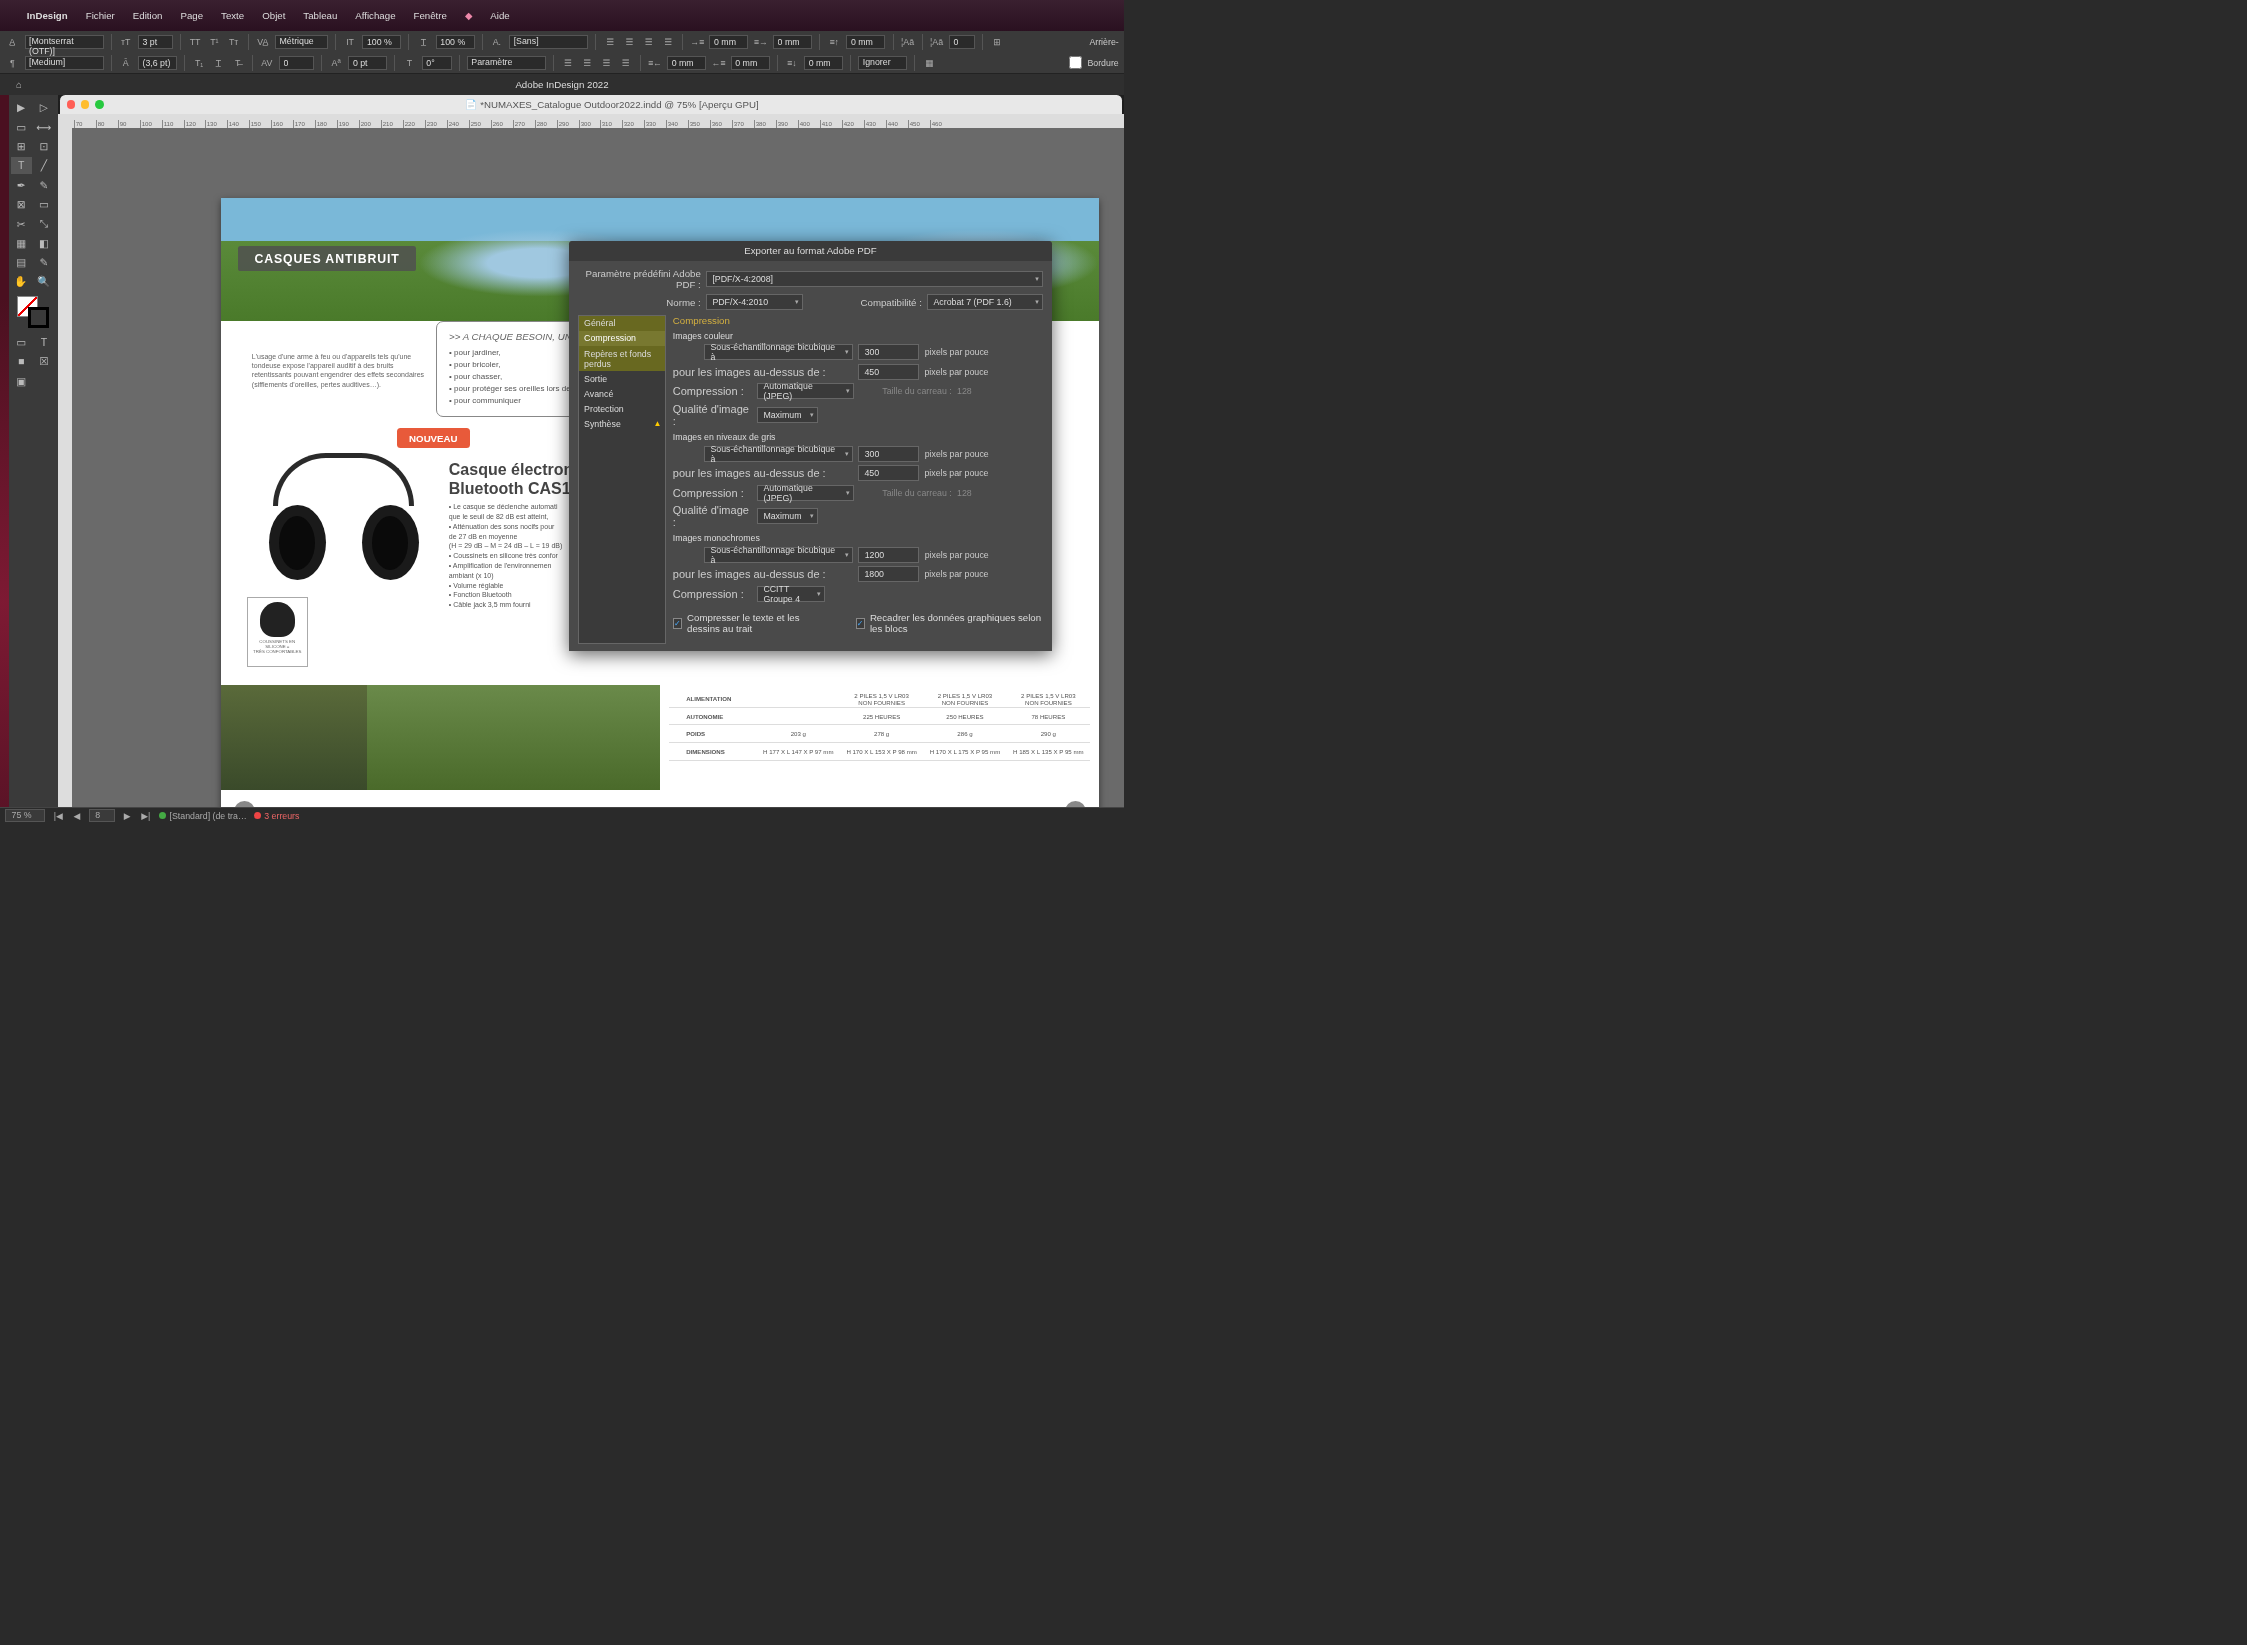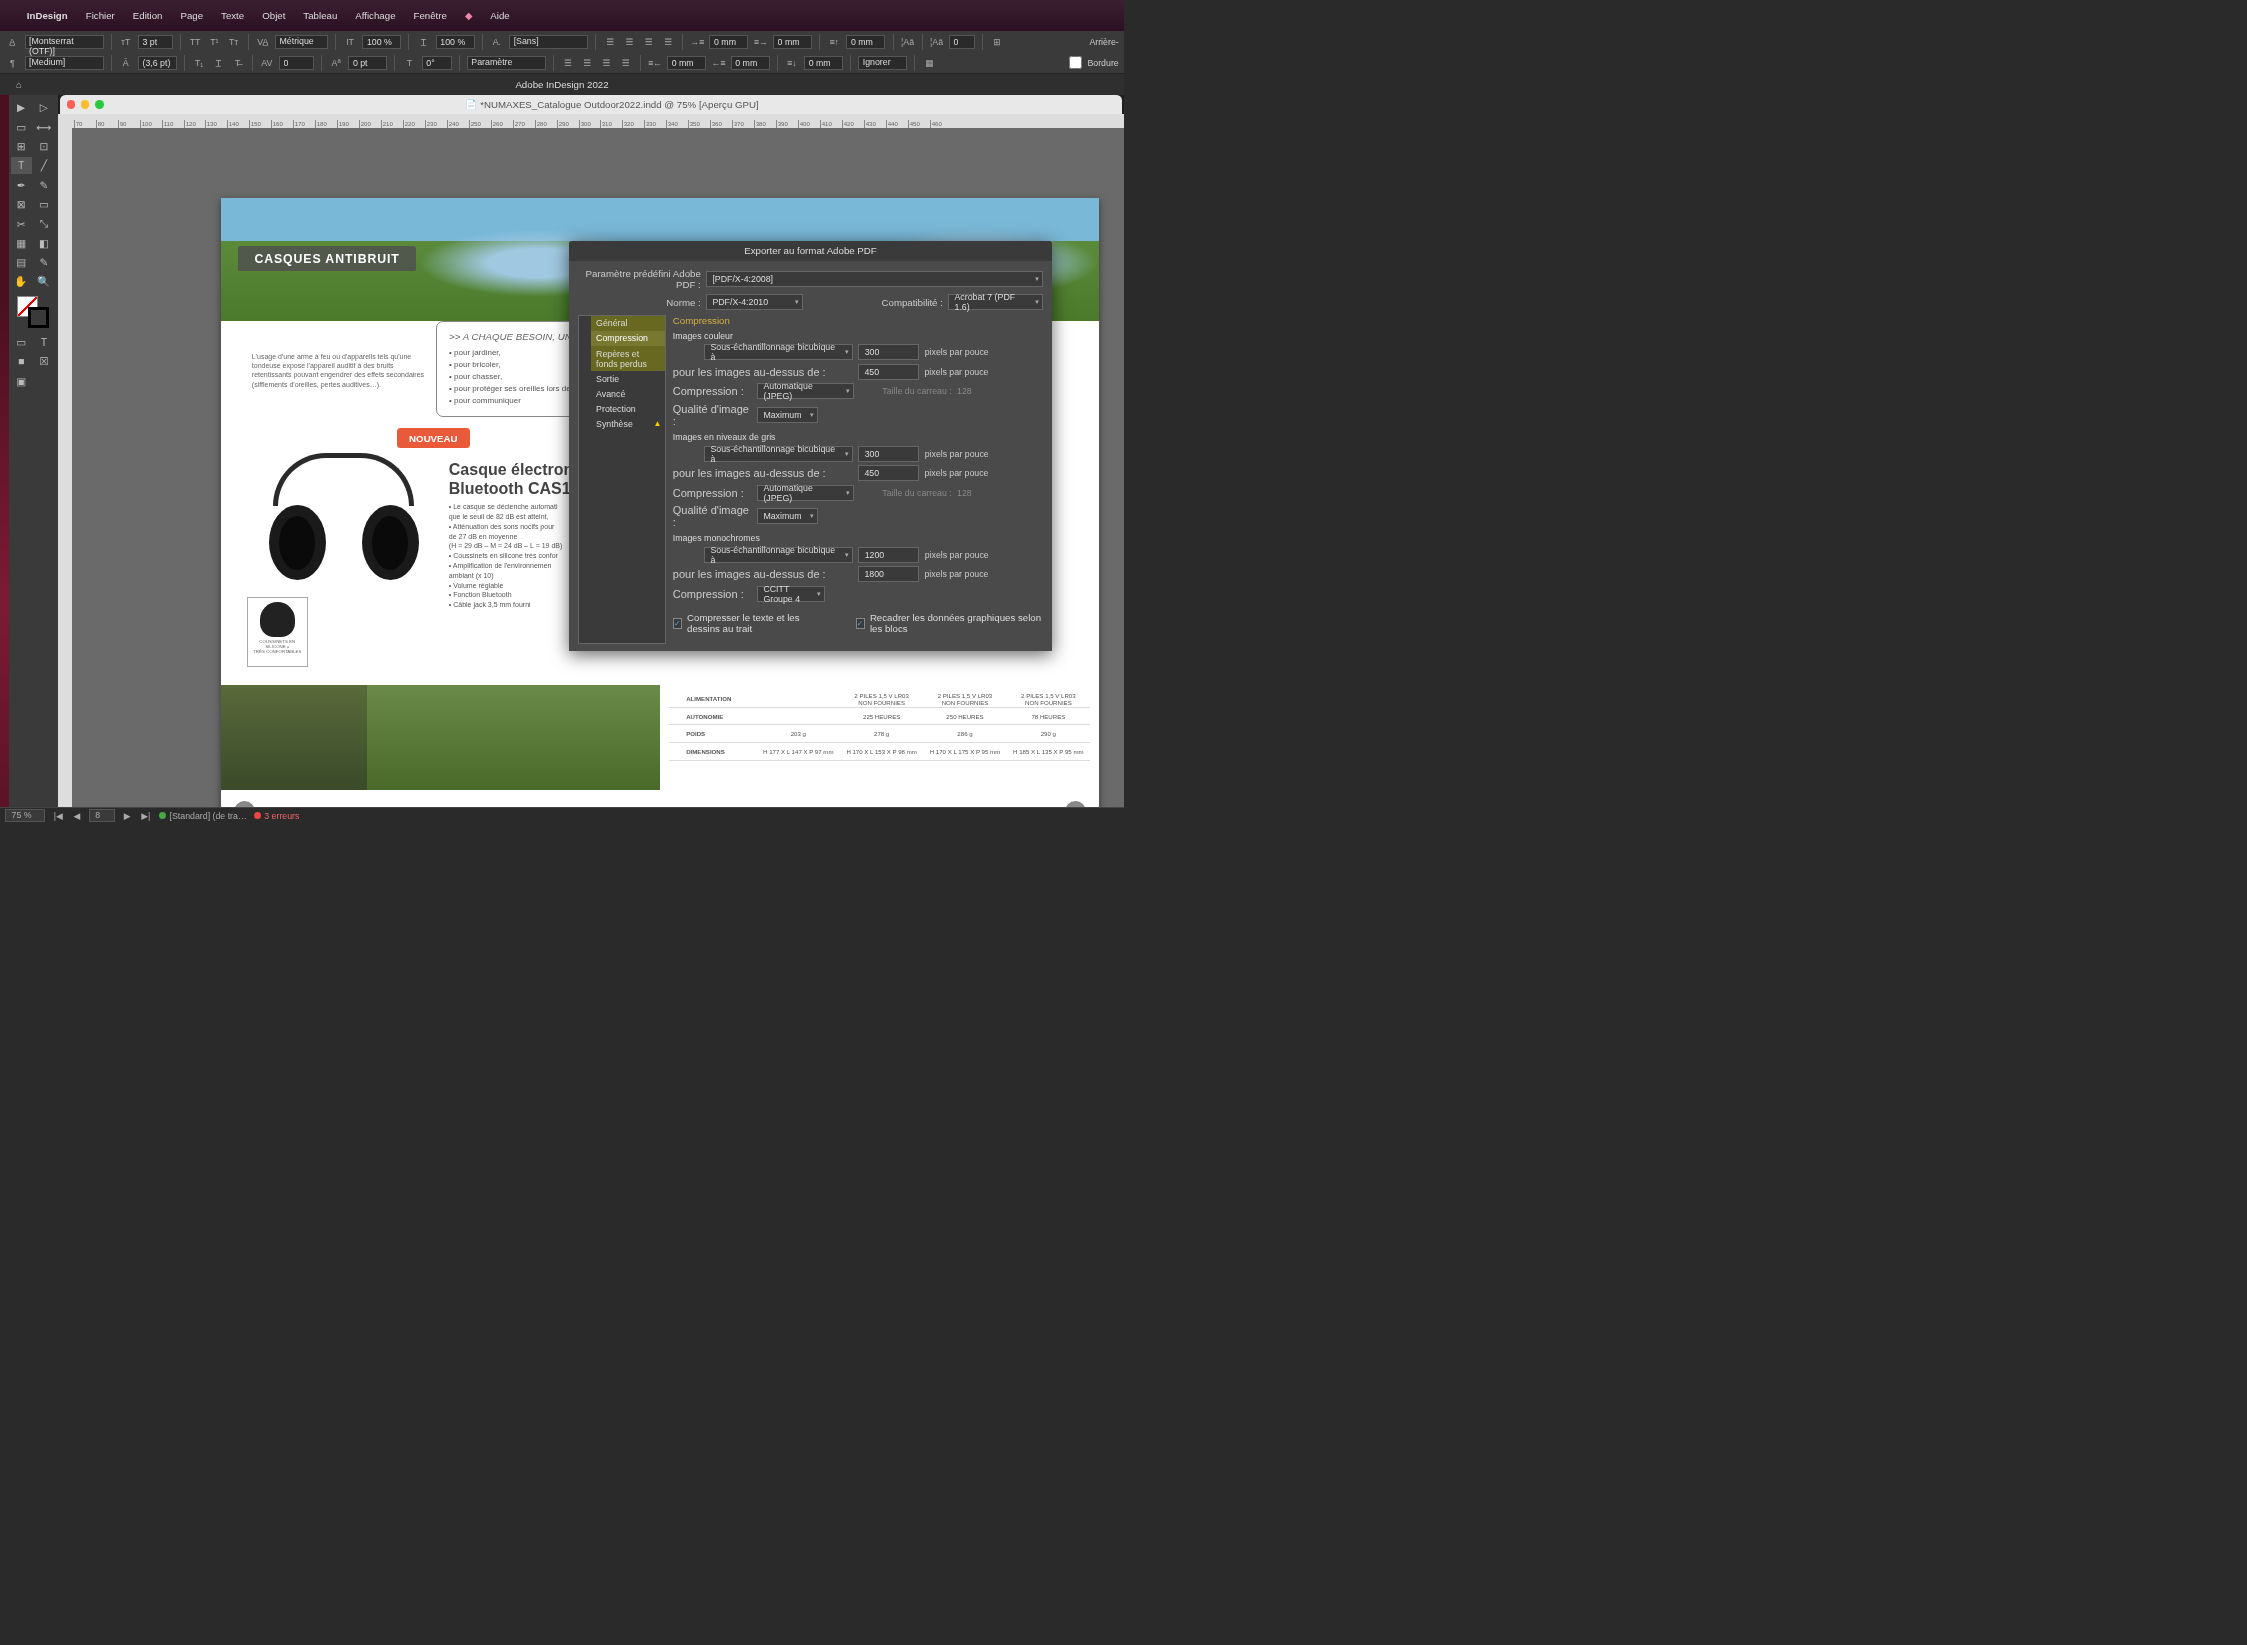--- a/index.html
+++ b/index.html
@@ -90,21 +90,21 @@
 .dialog { position: absolute; left: 569px; top: 241px; width: 483px; background: #4a4a4a; color: #ddd; font-size: 9.7px; box-shadow: 0 3.5px 17.6px rgba(0,0,0,.6); border-radius: 3.5px 3.5px 0 0; }
 .dialog-title { background: #3a3a3a; padding: 4.4px; text-align: center; border-radius: 3.5px 3.5px 0 0; }
 .dialog-body { padding: 7px 8.8px; }
 .dlg-row { display: flex; align-items: center; margin-bottom: 4.4px; gap: 5.3px; }
 .dlg-label { text-align: right; color: #ccc; }
 .dlg-select { background: #3a3a3a; border: 0.9px solid #666; color: #ddd; height: 16px; padding: 0 14px 0 5.3px; position: relative; font-size: 8.8px; display:flex; align-items:center; }
 .dlg-select::after { content:'▾'; position: absolute; right: 3.5px; color: #aaa; font-size: 7px; }
 .dlg-input { background: #3a3a3a; border: 0.9px solid #666; color: #ddd; height: 16px; padding: 0 5.3px; font-size: 8.8px; }
 .dlg-main { display: flex; gap: 7px; margin-top: 3.5px; }
 .dlg-tabs { width: 88px; background: #3a3a3a; border: 0.9px solid #666; }
-.dlg-tab { padding: 2.6px 5.3px; font-size: 8.8px; cursor: default; position:relative;margin-left:12px; }
+.dlg-tab { padding: 2.6px 5.3px; font-size: 8.8px; cursor: default; position:relative; }
 .dlg-tab.active { background: #787830; color: #fff; }
 .dlg-tab.highlight { background: #686820; }
 .dlg-tab .warn { position:absolute; right:3.5px; color:#fc0; font-size:8px; }
 .dlg-panel { flex: 1; }
 .dlg-section-title { color: #d4b040; font-size: 9.7px; margin-bottom: 5.3px; }
 .dlg-subtitle { color: #ddd; font-size: 8.8px; margin: 5.3px 0 3.5px; }
 .form-row { display: flex; align-items: center; gap: 5.3px; margin-bottom: 3.5px; justify-content: flex-start; }
 .form-row .lbl { text-align: left; color: #ccc; font-size: 11px; }
 .unit { font-size: 8.8px; color: #ccc; }
 .dim { color: #888; }
@@ -454,21 +454,21 @@
   <div class="dialog-body">
     <div class="dlg-row">
       <span class="dlg-label" style="width:123px">Paramètre prédéfini Adobe PDF :</span>
       <span class="dlg-select" style="flex:1">[PDF/X-4:2008]</span>
     </div>
     <div class="dlg-row">
       <span class="dlg-label" style="width:123px">Norme :</span>
       <span class="dlg-select" style="width:97px">PDF/X-4:2010</span>
       <span style="flex:1"></span>
       <span class="dlg-label">Compatibilité :</span>
-      <span class="dlg-select" style="width:95px">Acrobat 7 (PDF 1.6)</span>
+      <span class="dlg-select" style="width:116px">Acrobat 7 (PDF 1.6)</span>
     </div>
     <div class="dlg-main">
       <div class="dlg-tabs">
         <div class="dlg-tab highlight">Général</div>
         <div class="dlg-tab active">Compression</div>
         <div class="dlg-tab highlight">Repères et fonds perdus</div>
         <div class="dlg-tab">Sortie</div>
         <div class="dlg-tab">Avancé</div>
         <div class="dlg-tab">Protection</div>
         <div class="dlg-tab"><span>Synthèse</span><span class="warn">▲</span></div>

